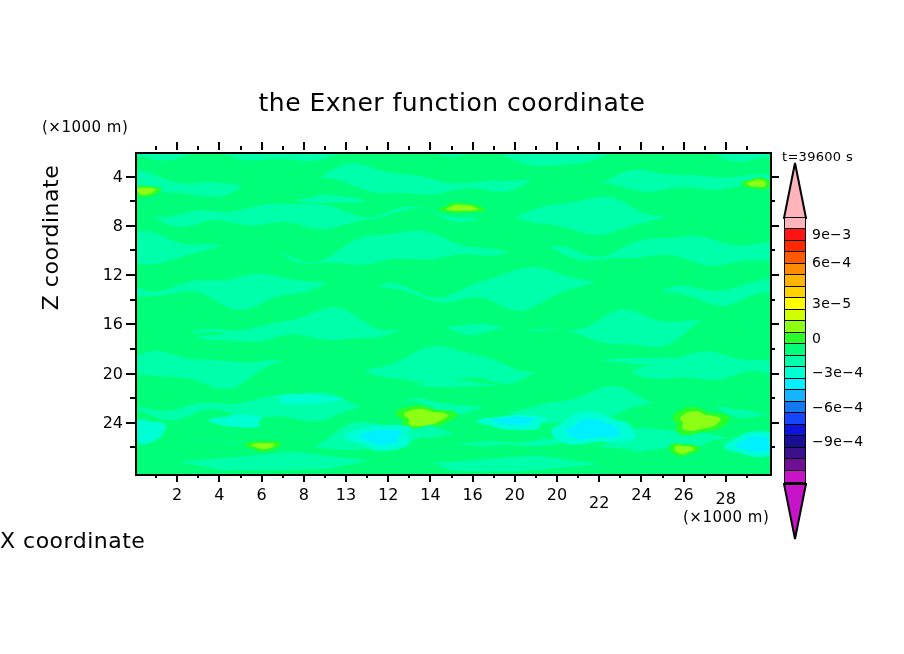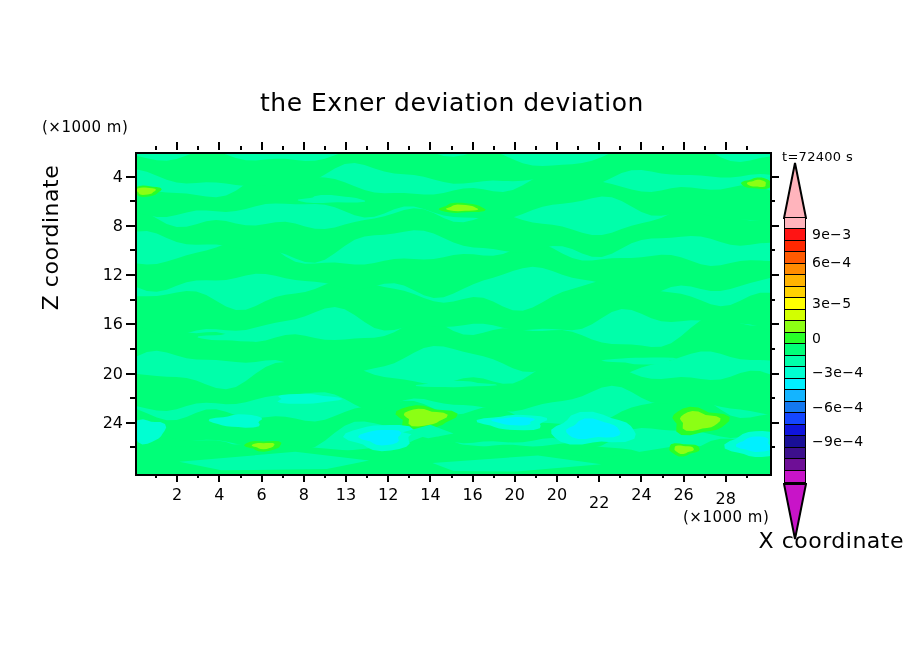--- a/index.html
+++ b/index.html
@@ -17,21 +17,21 @@
   }
   .units-bottom-right{
     position:absolute; left:683px; top:508px;
     font-size:15px; color:#000; letter-spacing:0.5px;
   }
   .time-label{
     position:absolute; left:782px; top:149px;
     font-size:13px; color:#000; letter-spacing:0.3px;
   }
   .xaxis-title{
-    position:absolute; left:0; top:528px; width:904px; text-align:right;
+    position:absolute; left:0; top:528px; width:904px; text-align:left;
     font-size:22px; color:#000; letter-spacing:0.5px;
   }
   .yaxis-title{
     position:absolute; left:-60px; top:225px; width:220px; text-align:center;
     font-size:22px; color:#000; letter-spacing:0.5px;
     transform:rotate(-90deg); transform-origin:center center;
   }
   .plot-frame{
     position:absolute; left:135px; top:152px; width:633px; height:320px;
     border:2px solid #000; box-sizing:content-box; overflow:hidden;
@@ -48,24 +48,24 @@
   .cbar-band{width:22px; border:1.5px solid #000; box-sizing:border-box;
              margin-top:-1.5px;}
   .cbar-label{
     position:absolute; left:812px; font-size:14px; color:#000;
     letter-spacing:0.3px; white-space:nowrap;
   }
 </style>
 </head>
 <body>
 
-<div class="plot-title">the Exner deviation deviation</div>
+<div class="plot-title">the Exner function coordinate</div>
 <div class="units-top-left">(×1000 m)</div>
 <div class="units-bottom-right">(×1000 m)</div>
-<div class="time-label">t=72400 s</div>
+<div class="time-label">t=39600 s</div>
 <div class="xaxis-title">X coordinate</div>
 <div class="yaxis-title">Z coordinate</div>
 
 <div class="plot-frame">
   <svg id="field-svg" width="633" height="320" viewBox="0 0 633 320">
       <polygon points="0.0,320.0 633.0,320.0 633.0,0.0 0.0,0.0" fill="#00ffaa"></polygon>
       <polygon points="0.0,281.3 9.9,278.1 19.8,277.8 29.7,280.1 39.6,283.3 49.5,285.7 59.3,286.5 69.2,286.2 79.1,286.3 89.0,288.1 98.9,291.6 108.8,295.8 118.7,298.9 128.6,299.9 138.5,298.8 148.4,296.8 158.3,295.3 168.1,295.1 178.0,295.7 187.9,296.4 197.8,296.7 207.7,296.5 217.6,296.6 227.5,297.2 237.4,297.9 247.3,297.7 257.2,295.5 267.0,291.3 276.9,286.3 286.8,282.5 296.7,281.5 306.6,283.6 316.5,287.5 326.4,291.2 336.3,293.0 346.2,292.8 356.1,291.6 366.0,290.7 375.8,290.8 385.7,291.7 395.6,292.4 405.5,292.1 415.4,290.8 425.3,289.5 435.2,289.0 445.1,289.8 455.0,291.4 464.9,292.9 474.8,293.8 484.6,294.4 494.5,295.8 504.4,298.5 514.3,302.2 524.2,305.4 534.1,306.2 544.0,303.7 553.9,298.3 563.8,292.0 573.7,287.0 583.5,284.7 593.4,284.7 603.3,285.9 613.2,286.7 623.1,286.4 633.0,285.6 633.0,313.5 623.1,313.0 613.2,313.2 603.3,313.2 593.4,312.4 583.5,311.6 573.7,311.8 563.8,313.6 553.9,316.8 544.0,320.3 534.1,323.2 524.2,325.2 514.3,326.8 504.4,328.8 494.5,331.0 484.6,332.8 474.8,332.9 464.9,330.6 455.0,326.5 445.1,322.2 435.2,319.6 425.3,319.7 415.4,321.7 405.5,323.8 395.6,324.1 385.7,321.9 375.8,317.7 366.0,313.2 356.1,309.9 346.2,308.3 336.3,308.1 326.4,308.5 316.5,309.1 306.6,310.4 296.7,313.1 286.8,317.2 276.9,322.0 267.0,326.4 257.2,329.0 247.3,329.8 237.4,329.7 227.5,329.8 217.6,330.8 207.7,332.2 197.8,332.5 187.9,330.4 178.0,325.9 168.1,320.1 158.3,315.3 148.4,313.0 138.5,313.7 128.6,316.2 118.7,318.7 108.8,319.9 98.9,319.7 89.0,318.8 79.1,317.9 69.2,317.3 59.3,316.8 49.5,315.7 39.6,314.3 29.7,313.4 19.8,314.0 9.9,316.7 0.0,320.7" fill="#00ff78"></polygon>
       <polygon points="0.0,255.2 9.9,259.3 19.8,263.5 29.7,266.2 39.6,266.0 49.5,262.9 59.3,258.7 69.2,255.6 79.1,255.3 89.0,257.8 98.9,261.2 108.8,263.8 118.7,264.3 128.6,263.2 138.5,262.3 148.4,262.7 158.3,264.6 168.1,266.7 178.0,267.4 187.9,265.7 197.8,262.0 207.7,257.9 217.6,254.6 227.5,252.7 237.4,251.5 247.3,250.1 257.2,248.2 267.0,246.7 276.9,247.1 286.8,249.9 296.7,254.4 306.6,258.8 316.5,260.8 326.4,259.7 336.3,256.5 346.2,253.5 356.1,252.9 366.0,255.3 375.8,259.7 385.7,264.3 395.6,267.3 405.5,268.7 415.4,269.3 425.3,270.1 435.2,271.3 445.1,272.2 455.0,271.3 464.9,268.0 474.8,262.9 484.6,257.5 494.5,253.4 504.4,250.9 514.3,249.2 524.2,247.2 534.1,244.4 544.0,241.6 553.9,240.8 563.8,243.2 573.7,248.7 583.5,255.6 593.4,261.4 603.3,264.0 613.2,263.6 623.1,261.5 633.0,260.0 633.0,279.2 623.1,279.3 613.2,281.2 603.3,283.2 593.4,283.9 583.5,282.6 573.7,280.2 563.8,278.0 553.9,276.9 544.0,276.7 534.1,276.6 524.2,275.8 514.3,274.4 504.4,273.9 494.5,275.6 484.6,280.1 474.8,286.2 464.9,291.4 455.0,293.8 445.1,292.5 435.2,289.0 425.3,285.6 415.4,284.0 405.5,284.7 395.6,286.7 385.7,288.3 375.8,288.6 366.0,287.9 356.1,287.3 346.2,287.6 336.3,288.7 326.4,289.2 316.5,288.0 306.6,284.7 296.7,280.2 286.8,276.3 276.9,274.1 267.0,273.3 257.2,272.9 247.3,271.6 237.4,269.3 227.5,267.4 217.6,267.8 207.7,271.7 197.8,278.8 187.9,286.8 178.0,293.1 168.1,296.1 158.3,296.0 148.4,294.3 138.5,292.7 128.6,292.1 118.7,292.0 108.8,291.4 98.9,289.8 89.0,287.6 79.1,286.0 69.2,285.7 59.3,286.4 49.5,286.9 39.6,285.4 29.7,281.7 19.8,276.7 9.9,272.5 0.0,270.5" fill="#00ff78"></polygon>
       <polygon points="0.0,220.0 9.9,220.9 19.8,222.0 29.7,222.7 39.6,223.1 49.5,224.1 59.3,226.6 69.2,230.4 79.1,234.0 89.0,235.3 98.9,233.0 108.8,227.1 118.7,219.6 128.6,213.0 138.5,209.1 148.4,207.9 158.3,208.2 168.1,208.3 178.0,207.5 187.9,206.5 197.8,206.6 207.7,208.7 217.6,212.5 227.5,217.0 237.4,220.7 247.3,222.9 257.2,224.2 267.0,225.4 276.9,227.3 286.8,229.2 296.7,230.2 306.6,229.4 316.5,226.9 326.4,224.3 336.3,223.3 346.2,224.6 356.1,227.5 366.0,229.8 375.8,229.4 385.7,225.6 395.6,219.3 405.5,212.7 415.4,208.1 425.3,206.1 435.2,206.3 445.1,207.3 455.0,208.3 464.9,209.4 474.8,211.4 484.6,214.7 494.5,218.9 504.4,222.7 514.3,224.8 524.2,225.0 534.1,223.9 544.0,223.1 553.9,223.6 563.8,225.0 573.7,226.1 583.5,225.5 593.4,222.7 603.3,219.1 613.2,216.7 623.1,217.1 633.0,220.3 633.0,261.2 623.1,258.9 613.2,256.9 603.3,255.5 593.4,254.4 583.5,252.7 573.7,250.5 563.8,248.3 553.9,247.3 544.0,247.9 534.1,249.4 524.2,250.1 514.3,248.2 504.4,243.7 494.5,237.9 484.6,233.2 474.8,231.7 464.9,233.6 455.0,237.8 445.1,242.2 435.2,245.3 425.3,247.0 415.4,248.2 405.5,250.0 395.6,252.8 385.7,255.8 375.8,257.5 366.0,257.3 356.1,255.5 346.2,253.3 336.3,251.8 326.4,251.1 316.5,250.7 306.6,249.5 296.7,247.4 286.8,245.1 276.9,244.4 267.0,246.2 257.2,250.2 247.3,254.4 237.4,256.6 227.5,255.2 217.6,250.6 207.7,245.0 197.8,240.4 187.9,238.3 178.0,238.4 168.1,239.6 158.3,240.5 148.4,240.9 138.5,241.4 128.6,242.9 118.7,245.4 108.8,248.2 98.9,250.0 89.0,250.2 79.1,249.3 69.2,248.7 59.3,249.6 49.5,252.1 39.6,255.2 29.7,257.0 19.8,256.6 9.9,254.4 0.0,252.2" fill="#00ff78"></polygon>
       <polygon points="0.0,159.2 9.9,159.5 19.8,163.3 29.7,169.4 39.6,175.2 49.5,178.6 59.3,179.2 69.2,178.3 79.1,178.1 89.0,179.9 98.9,183.3 108.8,186.6 118.7,187.9 128.6,186.5 138.5,183.5 148.4,180.9 158.3,180.2 168.1,181.7 178.0,184.1 187.9,185.8 197.8,186.1 207.7,185.4 217.6,184.5 227.5,184.1 237.4,183.7 247.3,182.0 257.2,178.2 267.0,172.8 276.9,167.8 286.8,165.4 296.7,166.9 306.6,171.6 316.5,177.0 326.4,180.6 336.3,180.9 346.2,178.7 356.1,175.9 366.0,174.3 375.8,174.7 385.7,176.1 395.6,177.1 405.5,177.0 415.4,176.2 425.3,176.1 435.2,177.8 445.1,181.3 455.0,185.4 464.9,188.5 474.8,189.9 484.6,190.2 494.5,190.5 504.4,191.6 514.3,192.9 524.2,192.7 534.1,189.2 544.0,182.3 553.9,173.7 563.8,166.2 573.7,162.3 583.5,162.6 593.4,165.7 603.3,169.3 613.2,171.4 623.1,171.7 633.0,171.3 633.0,206.6 623.1,206.0 613.2,206.0 603.3,205.2 593.4,202.9 583.5,199.8 573.7,197.6 563.8,197.5 553.9,199.7 544.0,203.1 534.1,206.3 524.2,208.7 514.3,210.8 504.4,213.6 494.5,217.6 484.6,222.1 474.8,225.0 464.9,224.7 455.0,221.1 445.1,215.8 435.2,211.6 425.3,210.3 415.4,212.3 405.5,215.7 395.6,218.0 385.7,217.5 375.8,214.2 366.0,209.6 356.1,205.3 346.2,202.3 336.3,200.0 326.4,197.8 316.5,195.0 306.6,192.6 296.7,191.9 286.8,194.1 276.9,198.7 267.0,204.3 257.2,209.2 247.3,212.2 237.4,214.2 227.5,216.4 217.6,220.2 207.7,225.0 197.8,229.1 187.9,230.1 178.0,227.0 168.1,220.6 158.3,213.5 148.4,208.2 138.5,206.1 128.6,206.6 118.7,208.1 108.8,208.7 98.9,208.1 89.0,206.9 79.1,206.0 69.2,205.8 59.3,205.5 49.5,204.2 39.6,201.5 29.7,198.4 19.8,196.7 9.9,198.0 0.0,202.2" fill="#00ff78"></polygon>

